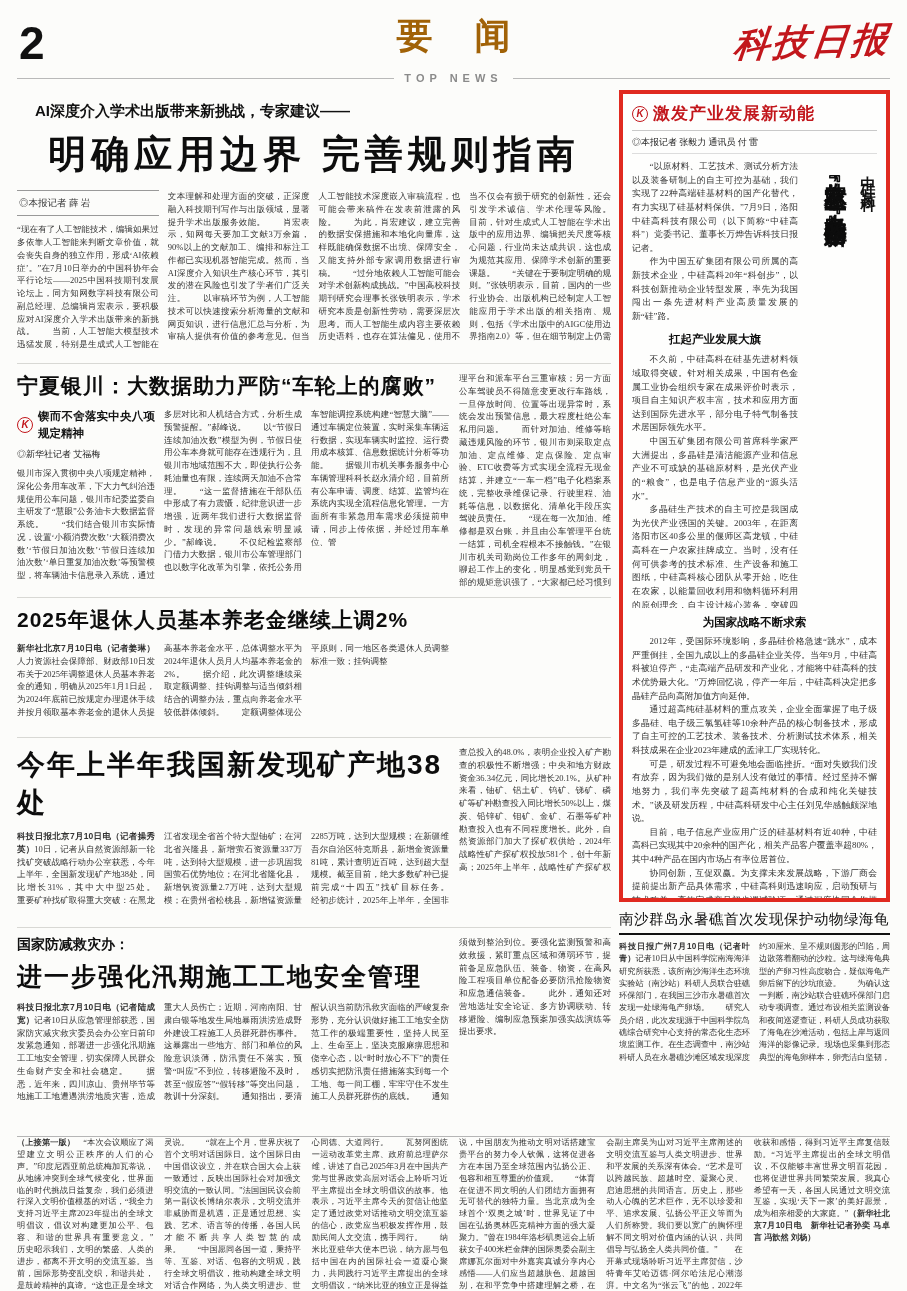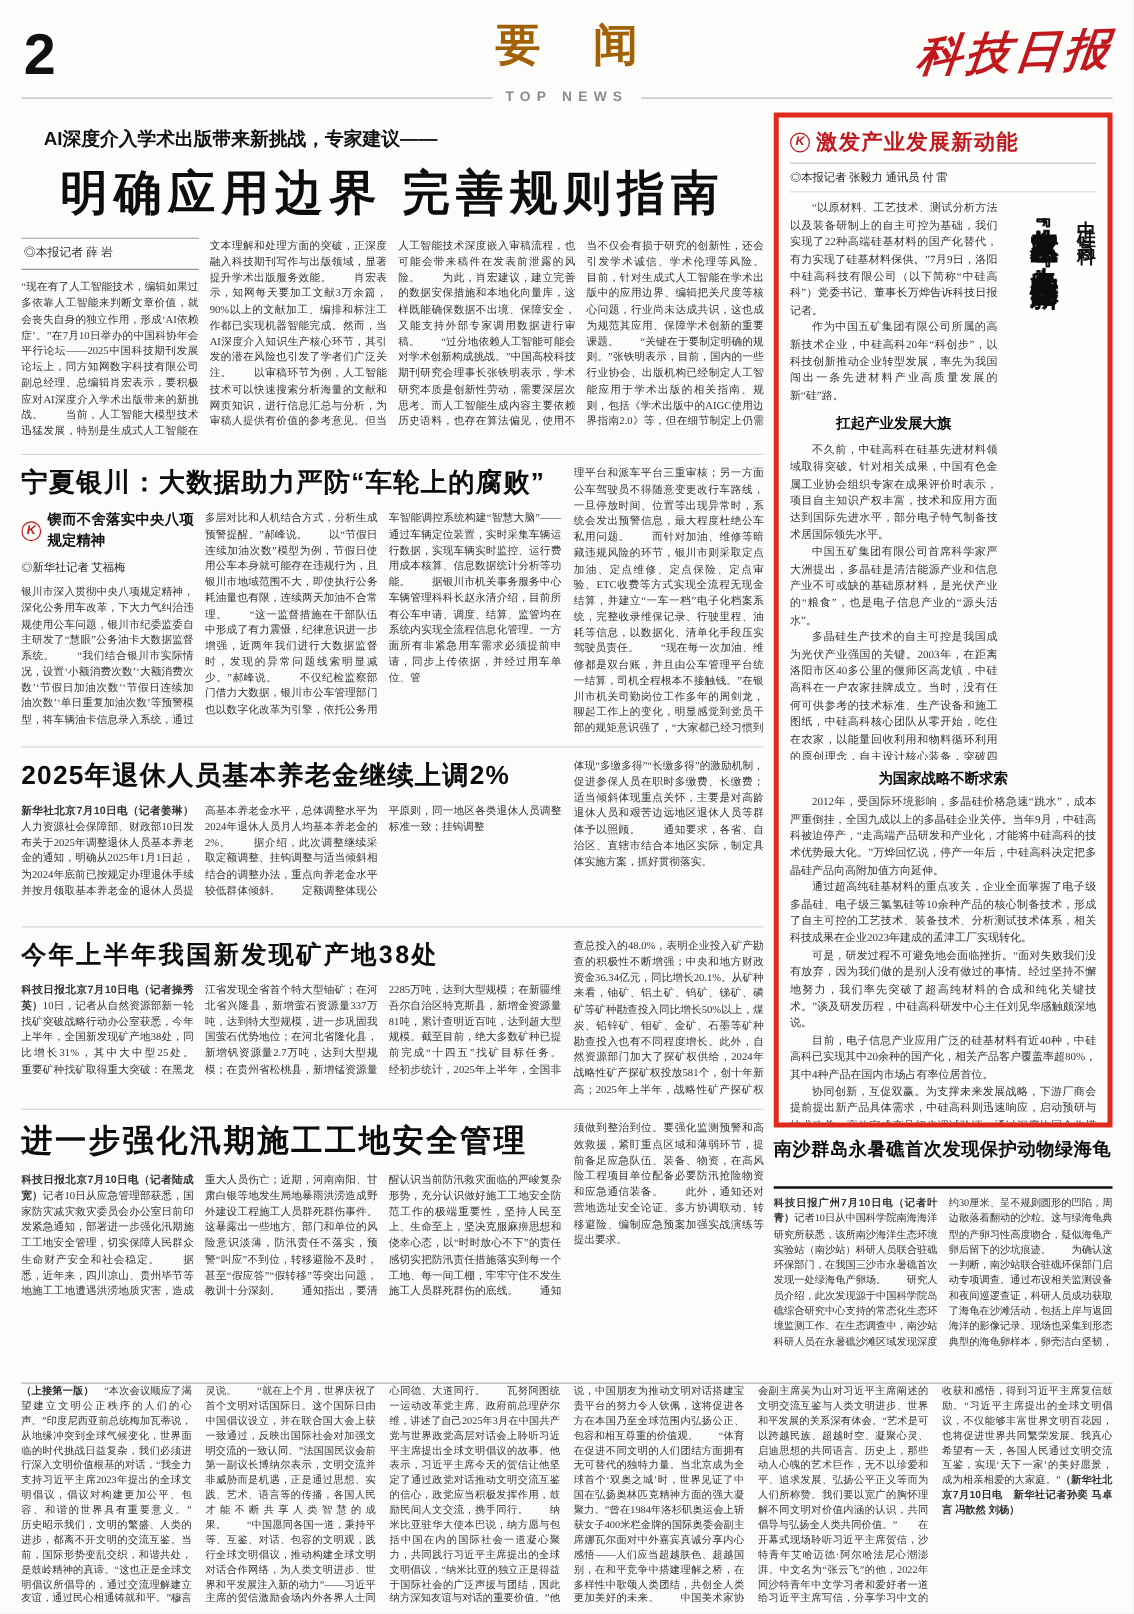--- a/index.html
+++ b/index.html
@@ -45,21 +45,21 @@
   .kicker-a{font-family:"Liberation Sans",sans-serif;font-weight:bold;font-size:15px;color:#111;margin-left:18px;}
   .art-a h1{font-size:38px;font-weight:900;text-align:center;letter-spacing:5px;margin:8px 0 10px 0;}
   .h-a{height:164px;}
   .byline-box{border-top:1px solid #999;border-bottom:1px solid #999;padding:5px 2px;margin-bottom:7px;
       font-size:9.5px;font-weight:normal;}
   
   .art{border-top:1px solid #d8d8d4;padding-top:8px;margin-top:9px;}
   .art h2{font-weight:900;letter-spacing:1px;margin-bottom:8px;}
   .art-b h2{font-size:21px;}
   .art-c h2{font-size:21px;}
-  .art-d h2{font-size:20px;letter-spacing:2px;}
+  .art-d h2{font-size:28px;letter-spacing:2px;}
   .art-e h2{font-size:25px;letter-spacing:2px;}
   .h-b{height:178px;} .art-b .col-right{height:216px;}
   .h-c{height:86px;}  .art-c .col-right{height:126px;}
   .h-d{height:88px;}  .art-d .col-right{height:128px;}
   .h-e{height:112px;} .art-e .col-right{height:176px;}
   .kicker-e{font-family:"Liberation Sans",sans-serif;font-weight:900;font-size:14px;margin-bottom:6px;color:#111;}
   
   .redbox{border:4px solid #e02a20;background:#fefefd;padding:8px 9px;height:812px;box-sizing:border-box;overflow:hidden;}
   .rb-head{display:flex;align-items:center;border-bottom:1px solid #c9c9c9;padding-bottom:5px;}
   .rb-title{font-family:"Liberation Sans",sans-serif;font-weight:900;font-size:17px;color:#c2171c;letter-spacing:1px;}
@@ -71,22 +71,22 @@
   .rb-vert{flex:1;display:flex;justify-content:flex-end;}
   .vt{writing-mode:vertical-rl;height:100%;overflow:hidden;padding-top:4px;}
   .vt-prefix{display:block;font-family:"Liberation Sans",sans-serif;font-weight:900;font-size:15px;
       letter-spacing:7px;color:#111;margin-left:6px;}
   .vt-main{display:block;font-family:"Liberation Sans",sans-serif;font-weight:900;font-size:23px;
       letter-spacing:1px;color:#0d0d0d;}
   .rb-sub{font-size:11.5px;font-weight:900;text-align:center;margin:7px 0 5px 0;}
   .rb-bottom{overflow:hidden;height:268px;}
   
   .art-g{margin-top:8px;}
-  .art-g h3{font-size:14.5px;font-weight:700;letter-spacing:.5px;border-bottom:2px solid #111;
-      padding-bottom:20px;margin-bottom:6px;text-align:justify;}
+  .art-g h3{font-size:14.5px;font-weight:400;letter-spacing:.5px;border-bottom:2px solid #111;
+      padding-bottom:4px;margin-bottom:6px;text-align:justify;}
   .h-g{height:126px;font-size:8.2px;}
   
   footer{margin-top:23px;border-top:1px solid #b5b5b5;border-bottom:1px solid #b5b5b5;padding:0 0 6px 0;}
   .h-cont{height:184px;font-size:8.2px;line-height:1.45;}
   .cont-label{font-weight:bold;font-family:"Liberation Sans",sans-serif;}
   .cont-sign{font-weight:bold;font-family:"Liberation Sans",sans-serif;}
 </style>
 </head>
 <body>
 
@@ -138,39 +138,39 @@
       </article>
 
       <article class="art art-c">
         <div class="row">
           <div class="left73">
             <h2>2025年退休人员基本养老金继续上调2%</h2>
             <div class="body-text cols-3 h-c">
               <span class="lead">新华社北京7月10日电（记者姜琳）</span><span>人力资源社会保障部、财政部10日发布关于2025年调整退休人员基本养老金的通知，明确从2025年1月1日起，为2024年底前已按规定办理退休手续并按月领取基本养老金的退休人员提高基本养老金水平，总体调整水平为2024年退休人员月人均基本养老金的2%。　　据介绍，此次调整继续采取定额调整、挂钩调整与适当倾斜相结合的调整办法，重点向养老金水平较低群体倾斜。　　定额调整体现公平原则，同一地区各类退休人员调整标准一致；挂钩调整</span>
             </div>
           </div>
-          <div class="col-right body-text">体现“多缴多得”“长缴多得”的激励机制，促进参保人员在职时多缴费、长缴费；适当倾斜体现重点关怀，主要是对高龄退休人员和艰苦边远地区退休人员等群体予以照顾。　　通知要求，各省、自治区、直辖市结合本地区实际，制定具体实施方案，抓好贯彻落实。</div>
         </div>
       </article>
 
       <article class="art art-d">
         <div class="row">
           <div class="left73">
             <h2>今年上半年我国新发现矿产地38处</h2>
             <div class="body-text cols-3 h-d">
               <span class="lead">科技日报北京7月10日电（记者操秀英）</span><span>10日，记者从自然资源部新一轮找矿突破战略行动办公室获悉，今年上半年，全国新发现矿产地38处，同比增长31%，其中大中型25处。　　重要矿种找矿取得重大突破：在黑龙江省发现全省首个特大型铀矿；在河北省兴隆县，新增萤石资源量337万吨，达到特大型规模，进一步巩固我国萤石优势地位；在河北省隆化县，新增钒资源量2.7万吨，达到大型规模；在贵州省松桃县，新增锰资源量2285万吨，达到大型规模；在新疆维吾尔自治区特克斯县，新增金资源量81吨，累计查明近百吨，达到超大型规模。截至目前，绝大多数矿种已提前完成“十四五”找矿目标任务。　　经初步统计，2025年上半年，全国非油气矿产勘查投入资金69.93亿元，同比增长23.9%，保持了快速增长势头，同比增幅持续扩大。其中，社会资金33.59亿元，同比增长28.2%，占矿产勘</span>
             </div>
           </div>
           <div class="col-right body-text">查总投入的48.0%，表明企业投入矿产勘查的积极性不断增强；中央和地方财政资金36.34亿元，同比增长20.1%。从矿种来看，铀矿、铝土矿、钨矿、锑矿、磷矿等矿种勘查投入同比增长50%以上，煤炭、铅锌矿、钼矿、金矿、石墨等矿种勘查投入也有不同程度增长。此外，自然资源部门加大了探矿权供给，2024年战略性矿产探矿权投放581个，创十年新高；2025年上半年，战略性矿产探矿权投放318个。</div>
         </div>
       </article>
 
       <article class="art art-e">
         <div class="row">
           <div class="left73">
+            <div class="kicker-e">国家防减救灾办：</div>
             <h2>进一步强化汛期施工工地安全管理</h2>
             <div class="body-text cols-3 h-e">
               <span class="lead">科技日报北京7月10日电（记者陆成宽）</span><span>记者10日从应急管理部获悉，国家防灾减灾救灾委员会办公室日前印发紧急通知，部署进一步强化汛期施工工地安全管理，切实保障人民群众生命财产安全和社会稳定。　　据悉，近年来，四川凉山、贵州毕节等地施工工地遭遇洪涝地质灾害，造成重大人员伤亡；近期，河南南阳、甘肃白银等地发生局地暴雨洪涝造成野外建设工程施工人员群死群伤事件。这暴露出一些地方、部门和单位的风险意识淡薄，防汛责任不落实，预警“叫应”不到位，转移避险不及时，甚至“假应答”“假转移”等突出问题，教训十分深刻。　　通知指出，要清醒认识当前防汛救灾面临的严峻复杂形势，充分认识做好施工工地安全防范工作的极端重要性，坚持人民至上、生命至上，坚决克服麻痹思想和侥幸心态，以“时时放心不下”的责任感切实把防汛责任措施落实到每一个工地、每一间工棚，牢牢守住不发生施工人员群死群伤的底线。　　通知强调，必须压实工地防汛安全责任，相关部门要把本行业领域建设施工工程防汛救灾工作纳入安全监管范围，各地特别是县级层面要严格落实属地责任，各建设单位、施工单位要健全企业内部从上到下直至项目部、施工班组的防汛责任体系。必须全面排查整治安全隐患，各地要立即组织开展一次野外施工工程汛期安全隐患大检查，必</span>
             </div>
           </div>
           <div class="col-right body-text">须做到整治到位。要强化监测预警和高效救援，紧盯重点区域和薄弱环节，提前备足应急队伍、装备、物资，在高风险工程项目单位配备必要防汛抢险物资和应急通信装备。　　此外，通知还对营地选址安全论证、多方协调联动、转移避险、编制应急预案加强实战演练等提出要求。</div>
         </div>
       </article>
 
     </div>

